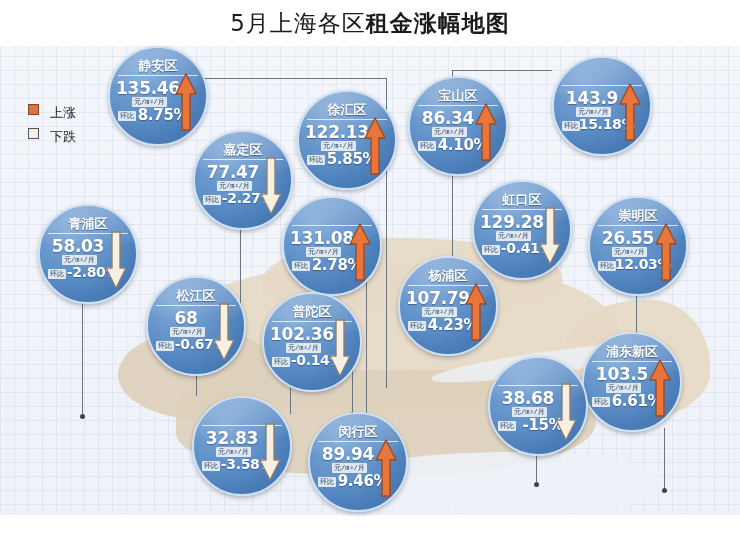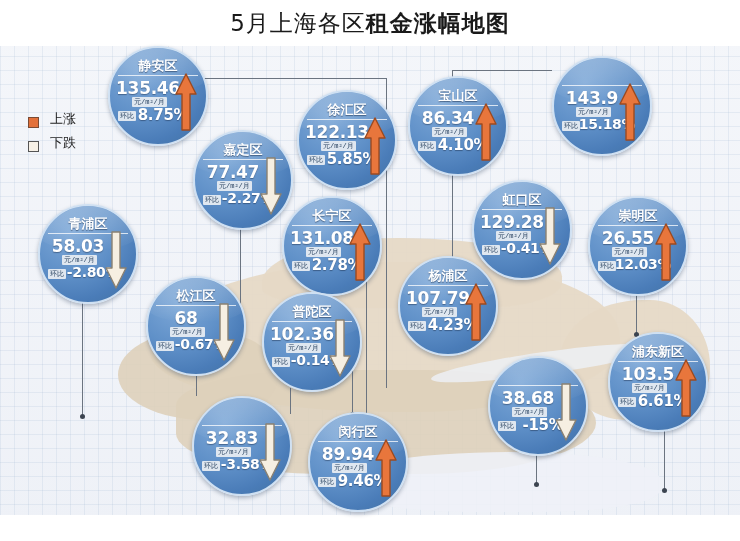--- a/index.html
+++ b/index.html
@@ -40,21 +40,21 @@
   #title{
     position:absolute;left:0;top:8px;width:740px;text-align:center;
     font-size:23px;color:#1a1a1a;letter-spacing:1px;
     font-family:"DejaVu Sans","Liberation Sans",sans-serif;
   }
   #title .b{font-weight:bold;margin-top:48px;}
   #title .n{font-weight:normal;}
 
   
   #legend{position:absolute;left:28px;top:104px;}
-  .lg-row{display:flex;align-items:flex-end;height:24px;}
+  .lg-row{display:flex;align-items:flex-start;height:24px;}
   .lg-sq{width:11px;height:11px;border:1px solid #7a4a33;margin-right:11px;box-sizing:border-box;}
   .lg-sq.up{background:#e2703a;}
   .lg-sq.down{background:#f7f1e7;border-color:#555;}
   .lg-txt{font-size:13px;color:#1a1a1a;font-family:"DejaVu Sans",sans-serif;}
 
   
   .leader{position:absolute;background:#6b7480;}
   .leader-h{height:1px;}
   .leader-v{width:1px;}
   .dot{position:absolute;width:5px;height:5px;border-radius:50%;background:#3c4450;}
@@ -240,21 +240,20 @@
         <div class="chglbl">环比</div>
         <div class="chg narrow">15.18%</div>
         <div class="arrow">
           <svg width="22" height="58" viewBox="0 0 22 58">
             <polygon points="11,1 21,21 15,21 15,57 7,57 7,21 1,21" fill="#e8763c" stroke="#9c4a20" stroke-width="1.4" stroke-linejoin="round"></polygon>
           </svg>
         </div>
       </div>
       <div class="bub" style="left: 282px; top: 196px;">
         <div class="glass"></div>
-        <div class="name">长宁区</div>
         <div class="rule"></div>
         <div class="val">131.08</div>
         <div class="unit">元/m²/月</div>
         <div class="chglbl">环比</div>
         <div class="chg">2.78%</div>
         <div class="arrow">
           <svg width="22" height="58" viewBox="0 0 22 58">
             <polygon points="11,1 21,21 15,21 15,57 7,57 7,21 1,21" fill="#e8763c" stroke="#9c4a20" stroke-width="1.4" stroke-linejoin="round"></polygon>
           </svg>
         </div>
@@ -336,21 +335,21 @@
         <div class="val">107.79</div>
         <div class="unit">元/m²/月</div>
         <div class="chglbl">环比</div>
         <div class="chg">4.23%</div>
         <div class="arrow">
           <svg width="22" height="58" viewBox="0 0 22 58">
             <polygon points="11,1 21,21 15,21 15,57 7,57 7,21 1,21" fill="#e8763c" stroke="#9c4a20" stroke-width="1.4" stroke-linejoin="round"></polygon>
           </svg>
         </div>
       </div>
-      <div class="bub" style="left: 608px; top: 332px;">
+      <div class="bub" style="left: 582px; top: 332px;">
         <div class="glass"></div>
         <div class="name">浦东新区</div>
         <div class="rule"></div>
         <div class="val">103.5</div>
         <div class="unit">元/m²/月</div>
         <div class="chglbl">环比</div>
         <div class="chg">6.61%</div>
         <div class="arrow">
           <svg width="22" height="58" viewBox="0 0 22 58">
             <polygon points="11,1 21,21 15,21 15,57 7,57 7,21 1,21" fill="#e8763c" stroke="#9c4a20" stroke-width="1.4" stroke-linejoin="round"></polygon>

